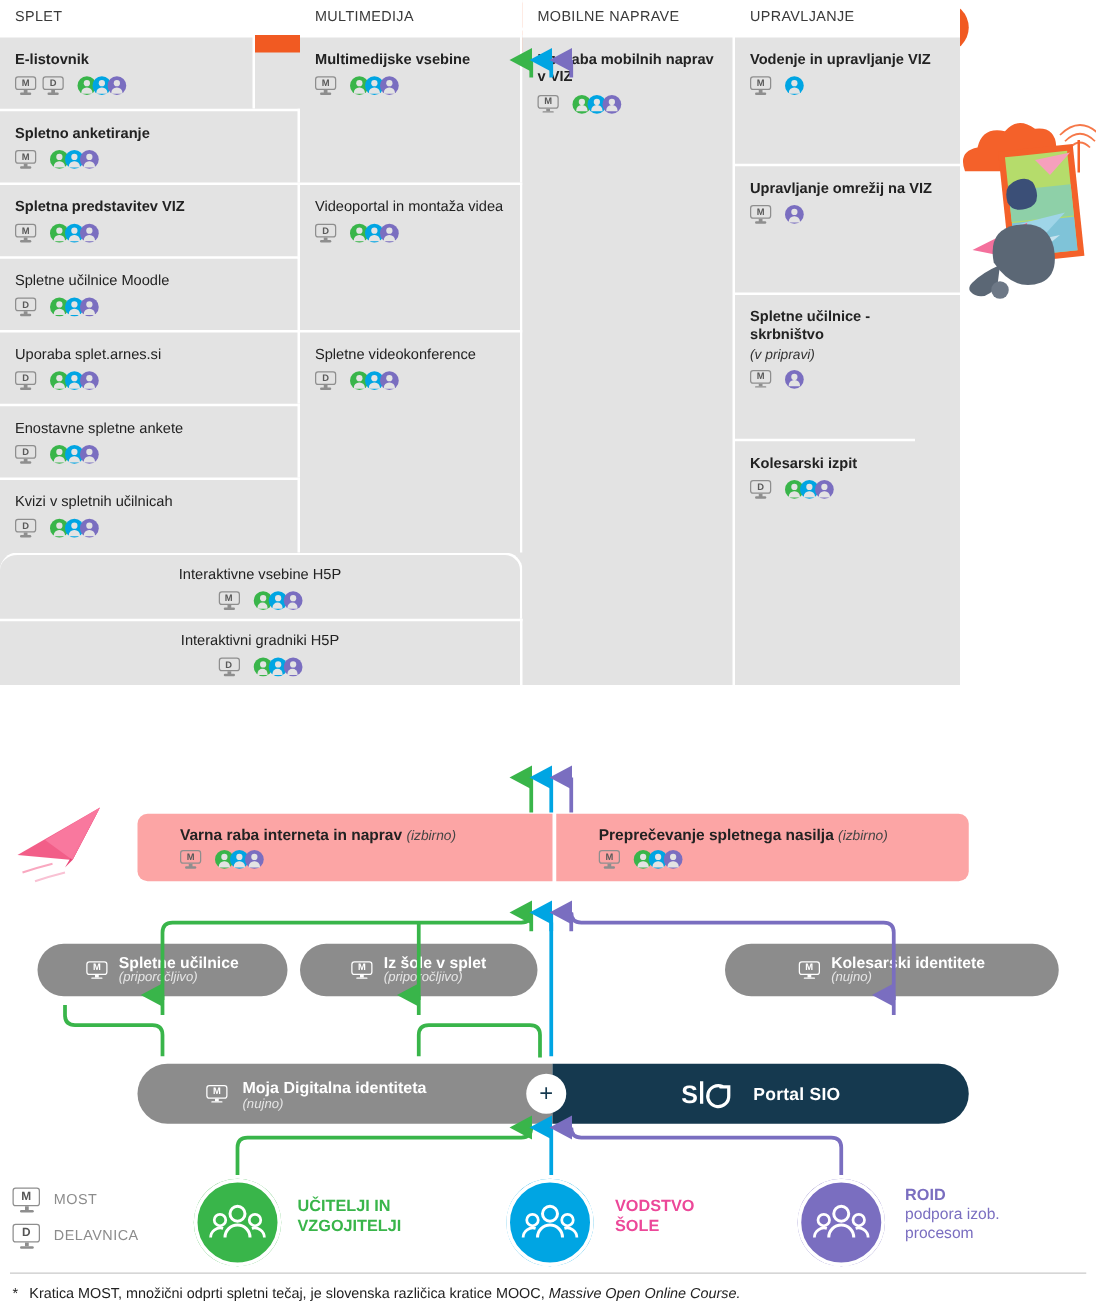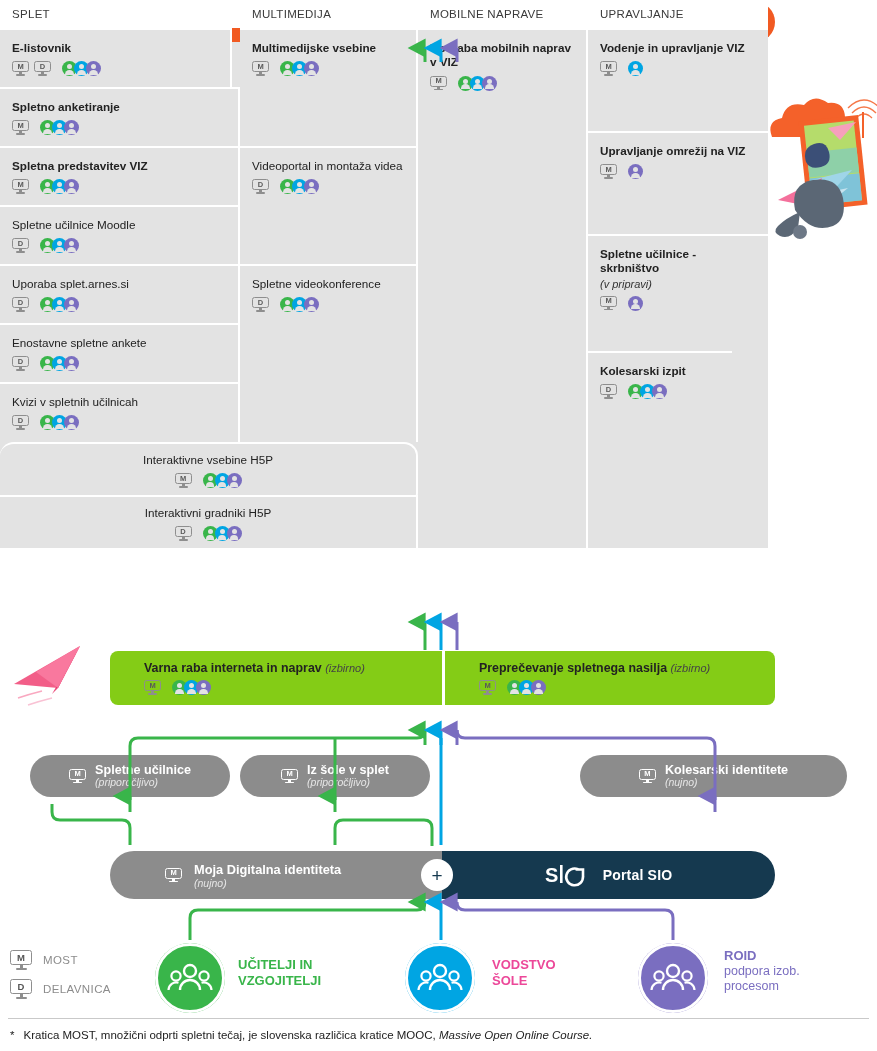--- a/index.html
+++ b/index.html
@@ -85,21 +85,21 @@
   .per::before{
     content:"";position:absolute;left:5px;top:3px;width:5px;height:5px;border-radius:50%;background:#e3e3e3;
   }
   .per::after{
     content:"";position:absolute;left:3.2px;top:8.5px;width:8.6px;height:5px;
     border-radius:4.3px 4.3px 0 0;background:#e3e3e3;
   }
 
   
   .wide-bar{
-    position:absolute; height:54px; background:#84cc16;
+    position:absolute; height:54px; background:#fca5a5;
     display:flex; flex-direction:column; justify-content:center;
     padding-left:34px; box-sizing:border-box;
   }
   .wide-bar .row1{font-size:12.4px;font-weight:700;color:#222;}
   .wide-bar .row1 .opt{font-weight:400;font-style:italic;font-size:11px;color:#444;}
   .wide-bar .badges{margin-top:5px;}
 
   
   .pill{
     position:absolute; height:42px; background:#8c8c8c; border-radius:21px;
@@ -166,21 +166,21 @@
 
 <div id="vse-izbirno" class="abs">vse izbirno</div>
 
 <div id="grid">
 
   <div class="colhead" style="left:0;width:240px;">SPLET</div>
   <div class="colhead" style="left:240px;width:178px;">MULTIMEDIJA</div>
   <div class="colhead" style="left:418px;width:170px;">MOBILNE NAPRAVE</div>
   <div class="colhead" style="left:588px;width:180px;border-right:none;">UPRAVLJANJE</div>
 
-  <div class="card" style="left:0;top:28px;width:232px;height:59px;">
+  <div class="card" style="left:0;top:28px;width:204px;height:59px;">
     <div class="card-title">E-listovnik</div>
     <div class="badges">
       <span class="mon">
           <span class="scr">M</span>
           <span class="nk"></span>
           <span class="ft"></span>
         </span>
       <span class="mon gap">
           <span class="scr">D</span>
           <span class="nk"></span>

